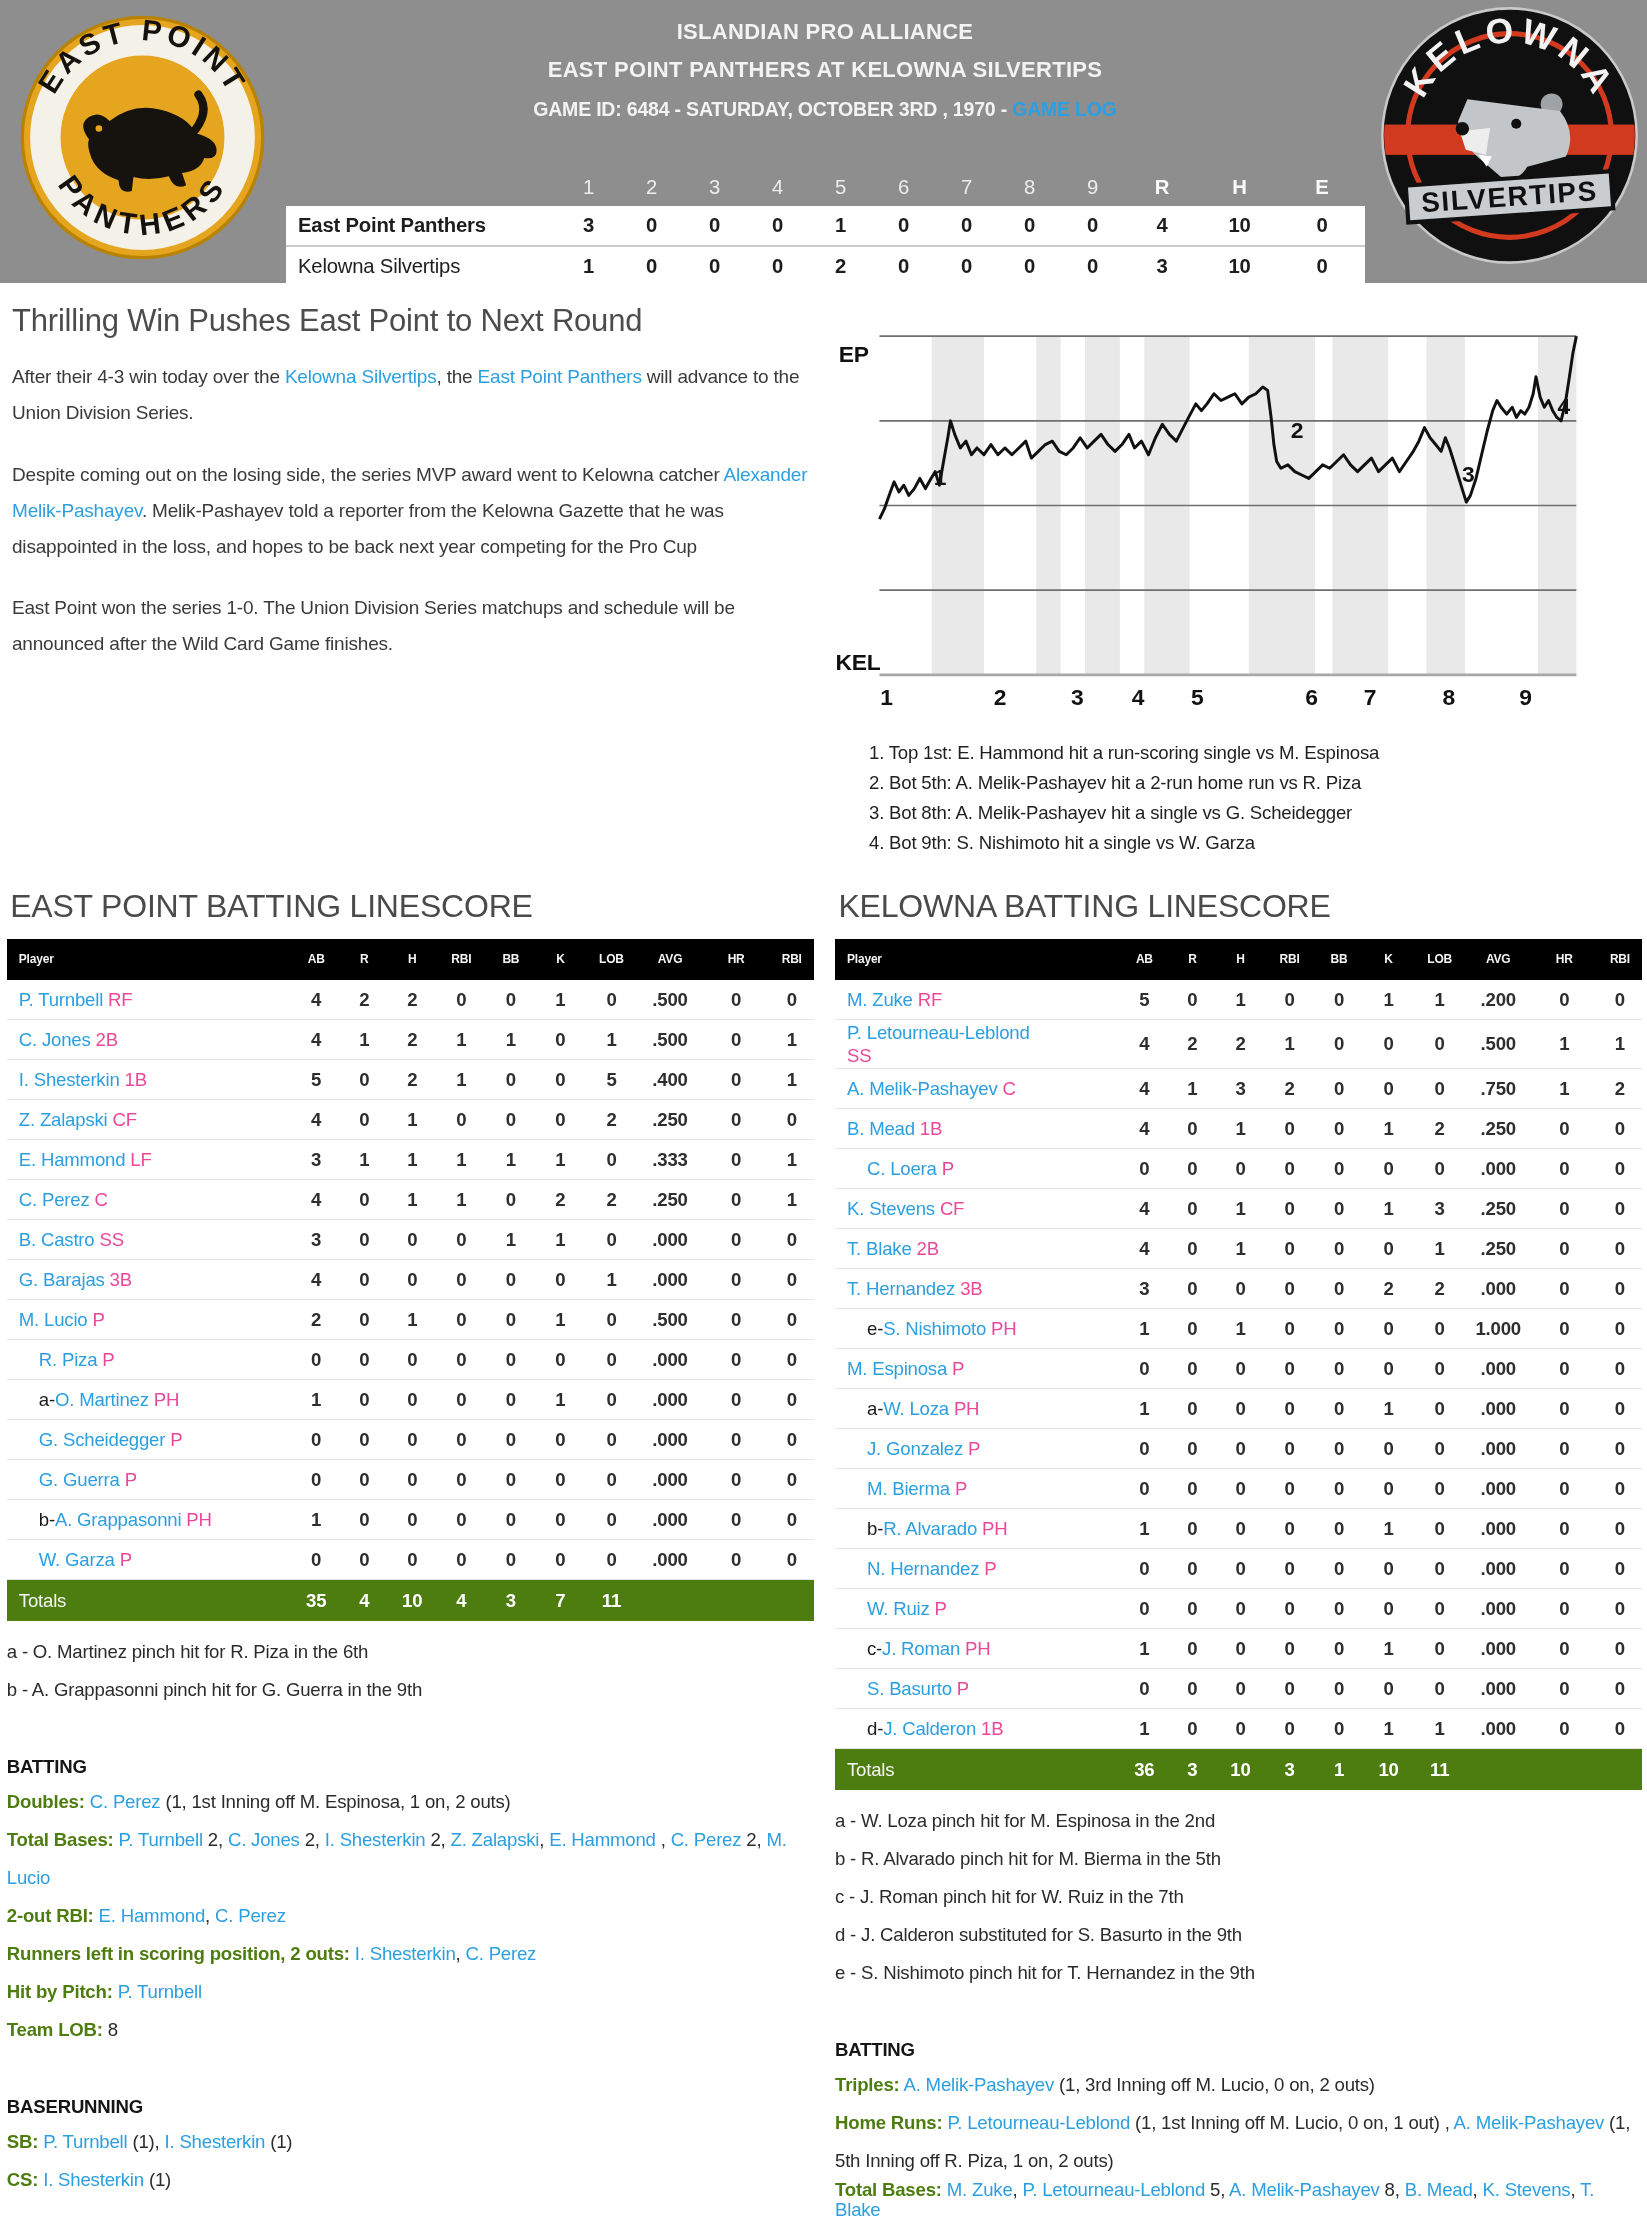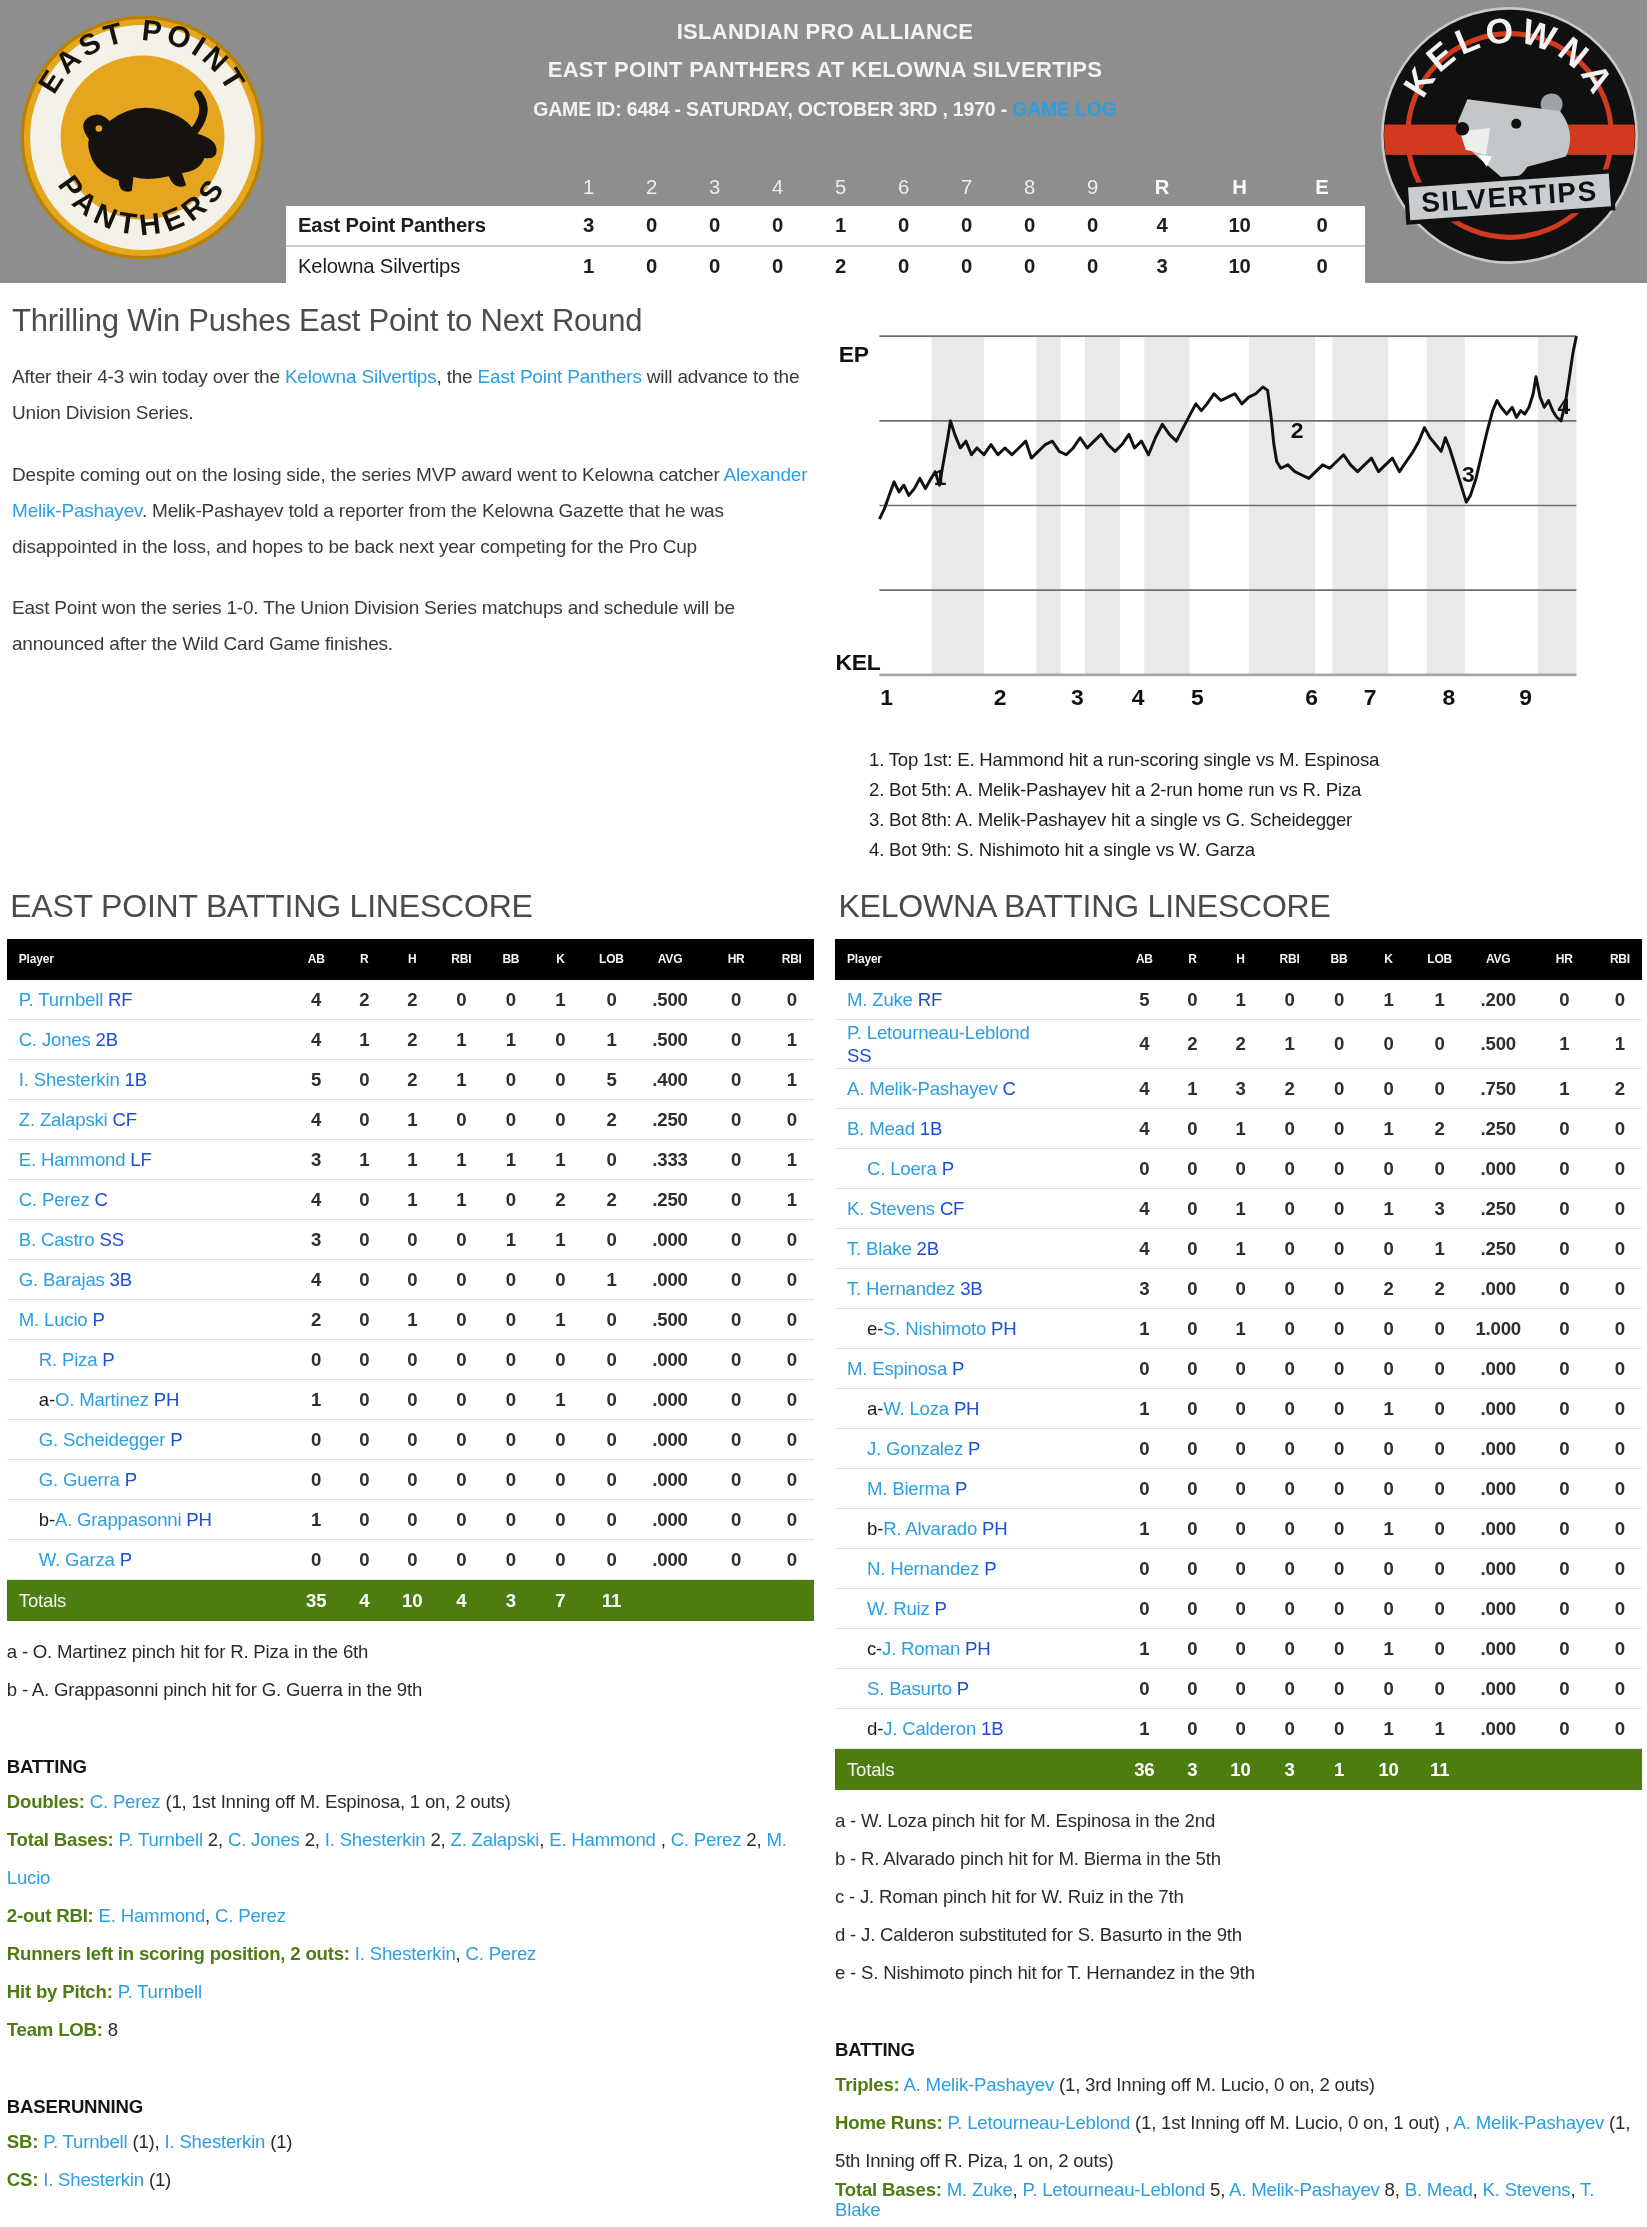--- a/index.html
+++ b/index.html
@@ -28,35 +28,35 @@
   table.linescore tr.sep td{border-top:2.5px solid #cccccc;}
 
   
   .article{position:absolute;left:12px;top:303px;width:803px;}
   .headline{font-size:31px;font-weight:400;color:#4c4c4c;margin:0 0 20.3px 0;}
   .article p{margin:0 0 25.4px 0;font-size:19px;line-height:36px;color:#3a3a3a;}
   .link{color:#2B9FE0;text-decoration:none;cursor:pointer;}
 
   
   .chart-col{position:absolute;left:835px;top:326px;width:807px;}
-  .chart-notes{margin-top:18px;padding-left:34px;}
+  .chart-notes{margin-top:11px;padding-left:34px;}
   .chart-notes div{font-size:18.6px;line-height:30px;color:#1f1f1f;}
 
   
   .left-col{position:absolute;left:6.8px;top:888px;width:807px;}
   .right-col{position:absolute;left:835px;top:888px;width:807px;}
   .table-title{font-size:32px;font-weight:400;color:#4a4a4a;margin:0 0 13.6px 3.4px;}
   table.btable{border-collapse:collapse;table-layout:fixed;width:807px;}
   table.btable th{background:#000000;height:39px;font-size:12px;font-weight:700;color:#f5f5f5;text-align:center;}
   table.btable th.pl{text-align:left;padding-left:12px;}
   table.btable td{height:37px;border-bottom:1.7px solid #e4e4e4;font-size:18.6px;text-align:center;vertical-align:middle;line-height:23px;}
   table.btable td.num{font-weight:700;color:#2e2e2e;}
   table.btable td.player{text-align:left;padding-left:12px;color:#1b1b1b;}
   table.btable td.player.indent{padding-left:32px;}
-  table.btable td.player .pos{color:#1d4ed8;}
+  table.btable td.player .pos{color:#ec4899;}
   table.btable td.player .pos.block{display:block;}
   table.btable tr.totals td{background:#4d7c0f;color:#fff;border-bottom:none;height:39px;}
   table.btable tr.totals td.player{font-weight:400;color:#f5f5f5;}
   table.btable tr.totals td.num{color:#fff;}
 
   .footnotes{margin-top:12px;}
   .plain-note{font-size:18.6px;line-height:38px;color:#2b2b2b;}
   .section-heading{font-size:18.6px;font-weight:700;color:#151515;margin:47px 0 5.1px 0;}
   .note-line{font-size:18.6px;line-height:38px;color:#2b2b2b;}
   .note-line b{color:#4d7c0f;}

